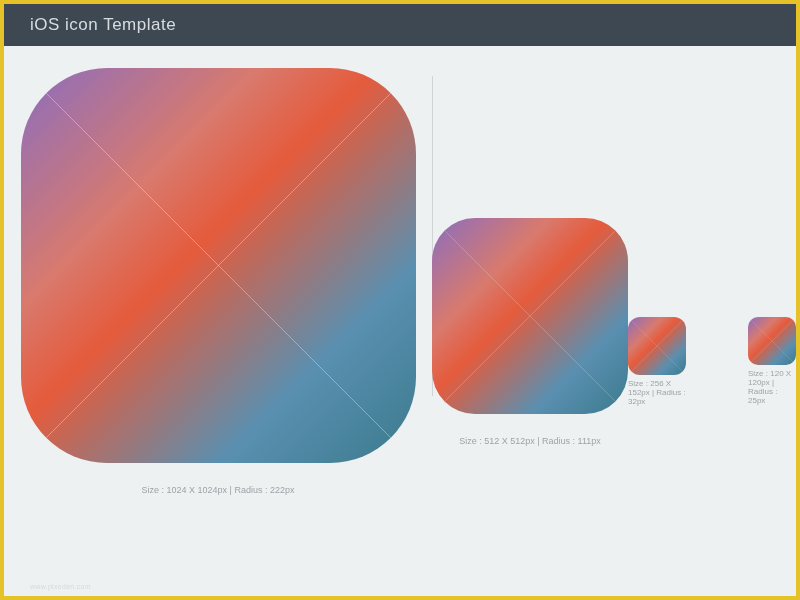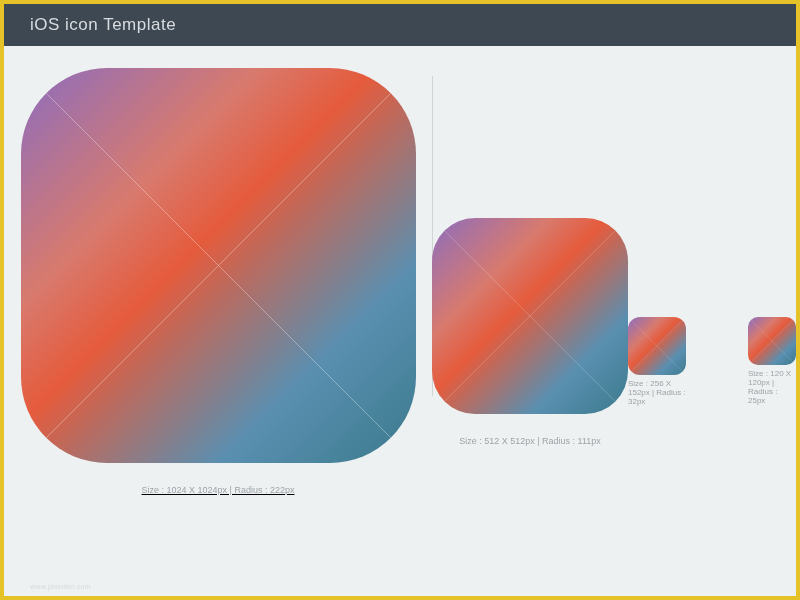--- a/index.html
+++ b/index.html
@@ -28,21 +28,20 @@
       height: calc(100% - 42px);
       display: flex;
       position: relative;
     }
     .left-panel {
       width: 465px;
       display: flex;
       flex-direction: column;
       align-items: center;
       padding-top: 22px;
-      text-decoration: underline;
     }
     .right-panel {
       flex: 1;
       display: flex;
       align-items: center;
       padding-top: 22px;
       position: relative;
     }
     .divider {
       position: absolute;

